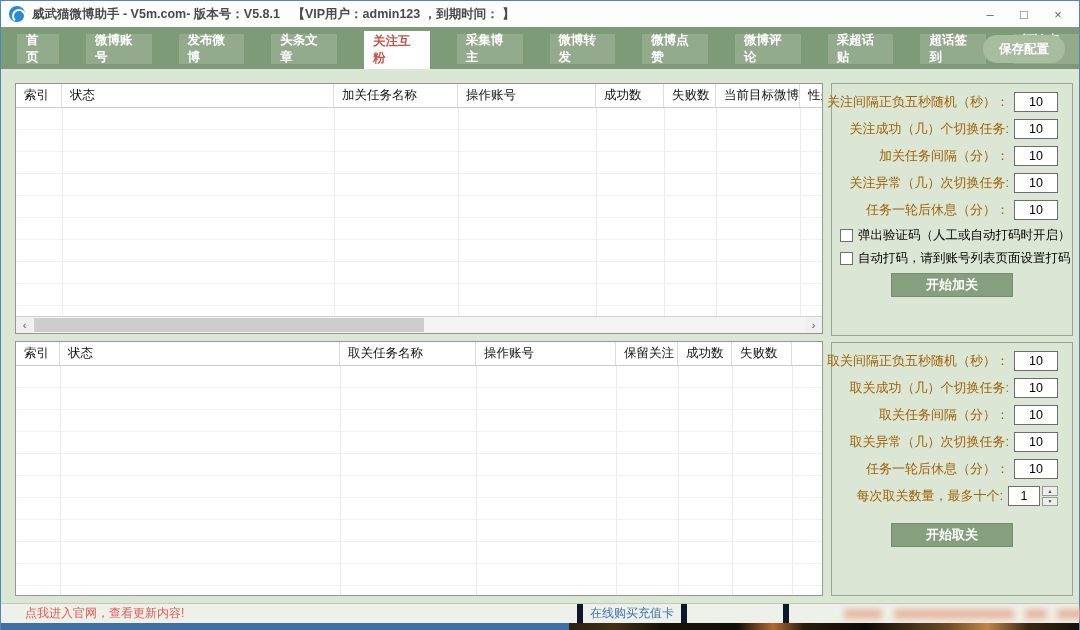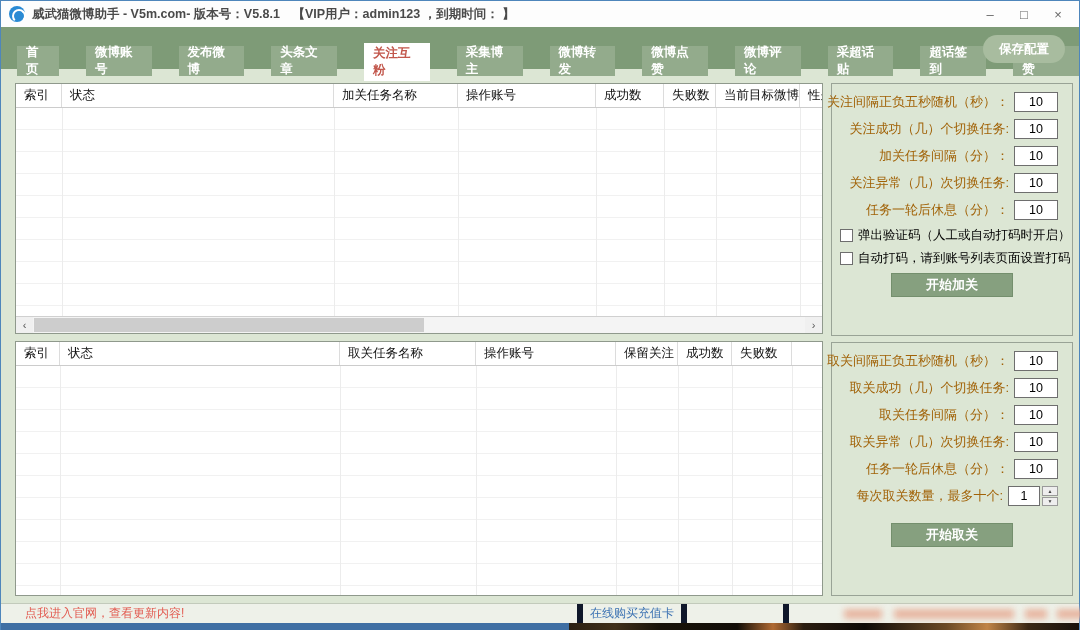--- a/index.html
+++ b/index.html
@@ -16,21 +16,21 @@
               position:relative; flex:0 0 auto; }
   .app-icon::after { content:""; position:absolute; left:3px; top:3px; width:10px; height:10px;
                      border:2px solid #fff; border-radius:50%; border-bottom-color:transparent; }
   .title-text { font-size:12.5px; color:#4a4a4a; white-space:nowrap;font-weight:bold; }
   .win-controls { position:absolute; right:4px; top:0; height:26px; display:flex; }
   .win-btn { width:34px; height:26px; display:flex; align-items:center; justify-content:center;
              color:#666; font-size:13px; cursor:default; }
 
   
   .tabbar { position:absolute; left:0; top:26px; right:0; height:42px; background:#7e9b77; }
-  .tabs { position:absolute; left:16px; top:12px; display:flex; gap:27px; }
+  .tabs { position:absolute; left:16px; top:0; display:flex; gap:27px; }
   .tab { margin-top:7px; height:30px; padding:0 9px; background:#93ab8c; color:#fff;
          font-size:12.5px; font-weight:bold; display:flex; align-items:center; cursor:default; }
   .tab.active { margin-top:4px; height:38px; background:#ffffff; color:#c2574c; }
   .save-btn { position:absolute; right:14px; top:8px; height:28px; padding:0 16px;
               border:none; border-radius:14px; background:#a8bc9f; color:#fff;
               font-size:12.5px; font-weight:bold; font-family:inherit; }
 
   
   .lv { position:absolute; background:#fff; border:1px solid #8f998c; overflow:hidden; }
   #follow-table   { left:14px; top:82px;  width:808px; height:251px; }

